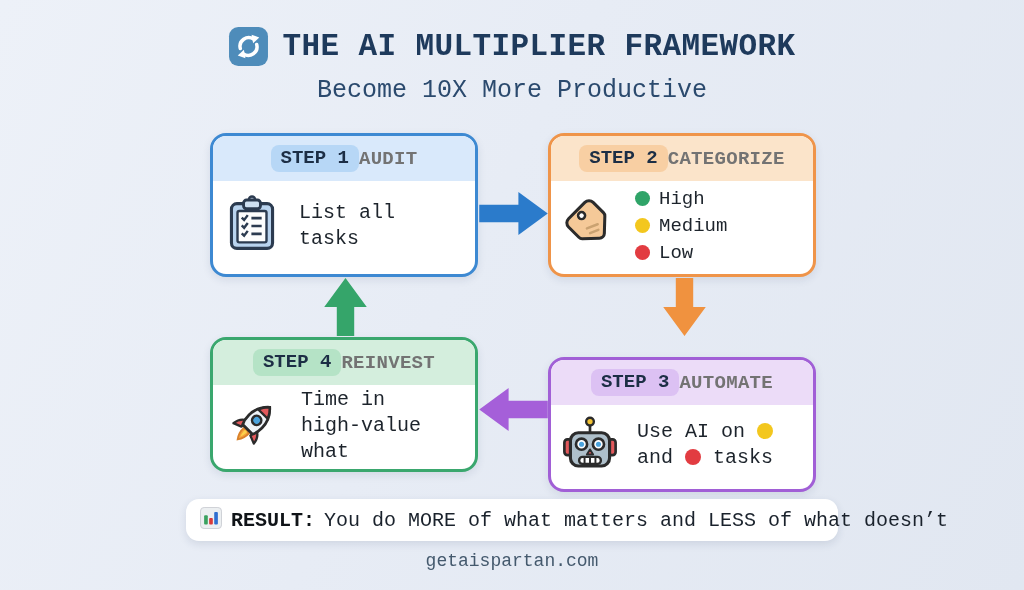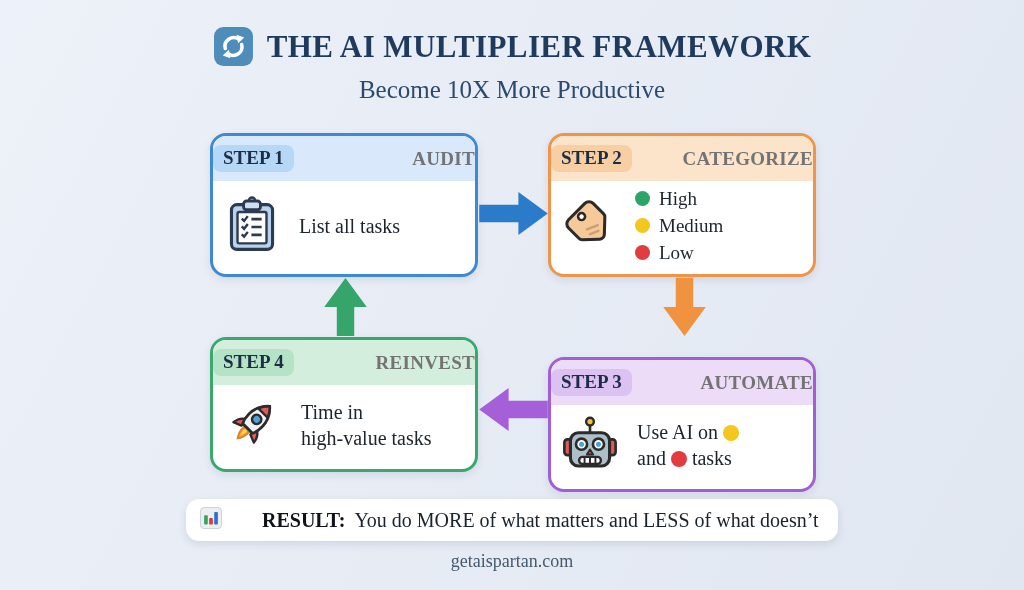--- a/index.html
+++ b/index.html
@@ -1,39 +1,39 @@
 <!DOCTYPE html>
 <html><head>
 <meta charset="utf-8">
 <style>
   * { margin:0; padding:0; box-sizing:border-box; }
   html,body { width:1024px; height:590px; }
   .canvas {
     position:relative; width:1024px; height:590px; overflow:hidden;
-    font-family:Liberation Serif, serif;
+    font-family:Liberation Mono, monospace;
     background:linear-gradient(118deg,#edf1f8 0%,#e7ecf5 45%,#e1e7f1 100%);
   }
   
   .title-row{ position:absolute; top:26px; left:0; width:100%;
     display:flex; align-items:center; justify-content:center; gap:13px; }
   .title-icon svg{ display:block; }
   .page-title{ font-size:31px; font-weight:800; letter-spacing:.4px; color:#1e3a5c; white-space:nowrap; }
   .subtitle{ position:absolute; top:76px; left:0; width:100%; text-align:center;
     font-size:25px; font-weight:500; color:#2b4a6e; }
   
   .step-box{ position:absolute; width:268px; background:#fff;
     border:3px solid var(--accent); border-radius:16px;
     box-shadow:0 3px 9px rgba(30,50,90,.10);
     display:flex; flex-direction:column; overflow:hidden; }
   .pos-1{ left:210px; top:133px; height:144px; }
   .pos-2{ left:548px; top:133px; height:144px; }
   .pos-3{ left:548px; top:337px; height:135px;margin-top:20px; }
   .pos-4{ left:210px; top:337px; height:135px; }
   .step-header{ flex:0 0 45px; background:var(--header-bg);
-    display:flex; align-items:center; justify-content:space-between; gap:0; }
+    display:flex; align-items:center; justify-content:center; gap:0; }
   .step-badge{ background:var(--badge-bg); border-radius:8px; padding:2px 10px 3px;
     font-size:19px; font-weight:700; color:#1c2e45; }
   .step-name{ font-size:19px; font-weight:700; letter-spacing:.3px; color:#737373; }
   .step-body{ flex:1; display:flex; align-items:center; 
     gap:18px; padding:2px 10px 6px; }
   .body-text{ font-size:20px; font-weight:500; color:#1d242c; line-height:1.3; }
   .dot{ display:inline-block; width:15px; height:15px; border-radius:50%; flex:0 0 auto; }
   .dot-inline{ width:16px; height:16px; vertical-align:-2px; }
   .priority-list{ display:flex; flex-direction:column; gap:5px; }
   .priority-row{ display:flex; align-items:center; gap:9px;
@@ -41,21 +41,21 @@
   
   .arrow{ position:absolute; }
   .arrow-right{ left:479px; top:190px; }
   .arrow-down { left:661px; top:278px; }
   .arrow-left { left:479px; top:386px; }
   .arrow-up   { left:322px; top:278px; }
   
   .result-pill{ position:absolute; left:186px; top:499px; width:652px; height:42px;
     background:#fff; border-radius:13px; box-shadow:0 3px 9px rgba(30,50,90,.12);
     display:flex; align-items:center; gap:9px; padding:0 14px; white-space:nowrap; }
-  .result-label{ font-size:20px; font-weight:800; color:#101418;margin-left:31px; }
+  .result-label{ font-size:20px; font-weight:800; color:#101418; }
   .result-text{ font-size:20px; font-weight:500; color:#1a222c; }
   .footer{ position:absolute; top:551px; left:0; width:100%; text-align:center;
     font-size:18px; font-weight:500; color:#44596d; }
 </style>
 </head>
 <body>
 
 <div class="canvas">
 
   <div class="title-row">
@@ -178,21 +178,21 @@
             <path d="M20.5 27.5 c-4 1.5 -6.5 5.7 -7 10 l7 -2.8 z" fill="#e2595c" stroke="#2b2b2b" stroke-width="2" stroke-linejoin="round"></path>
             <path d="M31.5 27.5 c4 1.5 6.5 5.7 7 10 l-7 -2.8 z" fill="#e2595c" stroke="#2b2b2b" stroke-width="2" stroke-linejoin="round"></path>
             <path d="M26 5.5 c5 4.5 8 11 8 17.5 0 3.8 -0.8 7.4 -2 9.6 h-12 c-1.2 -2.2 -2 -5.8 -2 -9.6 0 -6.5 3 -13 8 -17.5 z" fill="#eef3f8" stroke="#2b2b2b" stroke-width="2.4"></path>
             <path d="M26 5.5 c2.4 2.2 4.4 5 5.8 8.3 h-11.6 c1.4 -3.3 3.4 -6.1 5.8 -8.3 z" fill="#e2595c" stroke="#2b2b2b" stroke-width="2"></path>
             <circle cx="26" cy="21.5" r="4" fill="#4aa3dd" stroke="#2b2b2b" stroke-width="2.2"></circle>
           </g>
         </svg>
       </span>
       <div class="body-text">
         <div>Time in</div>
-        <div>high-value tasks</div>
+        <div>high-value what</div>
       </div>
     </div>
   </div>
 
   <svg class="arrow arrow-right" width="69" height="47" viewBox="0 0 70 48">
     <polygon points="0,15 40,15 40,2 70,24 40,46 40,33 0,33" style="fill: rgb(43, 123, 203);"></polygon>
   </svg>
   <svg class="arrow arrow-down" width="47" height="58" viewBox="0 0 48 60">
     <polygon points="15,0 33,0 33,30 46,30 24,60 2,30 15,30" style="fill: rgb(240, 146, 63);"></polygon>
   </svg>

